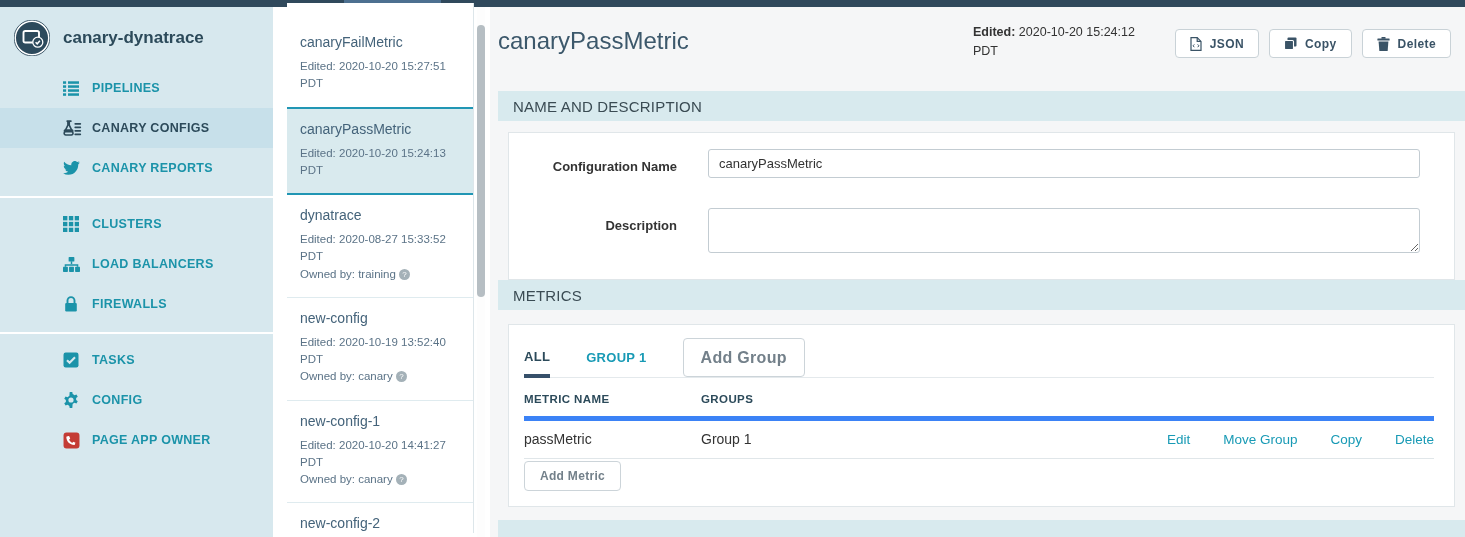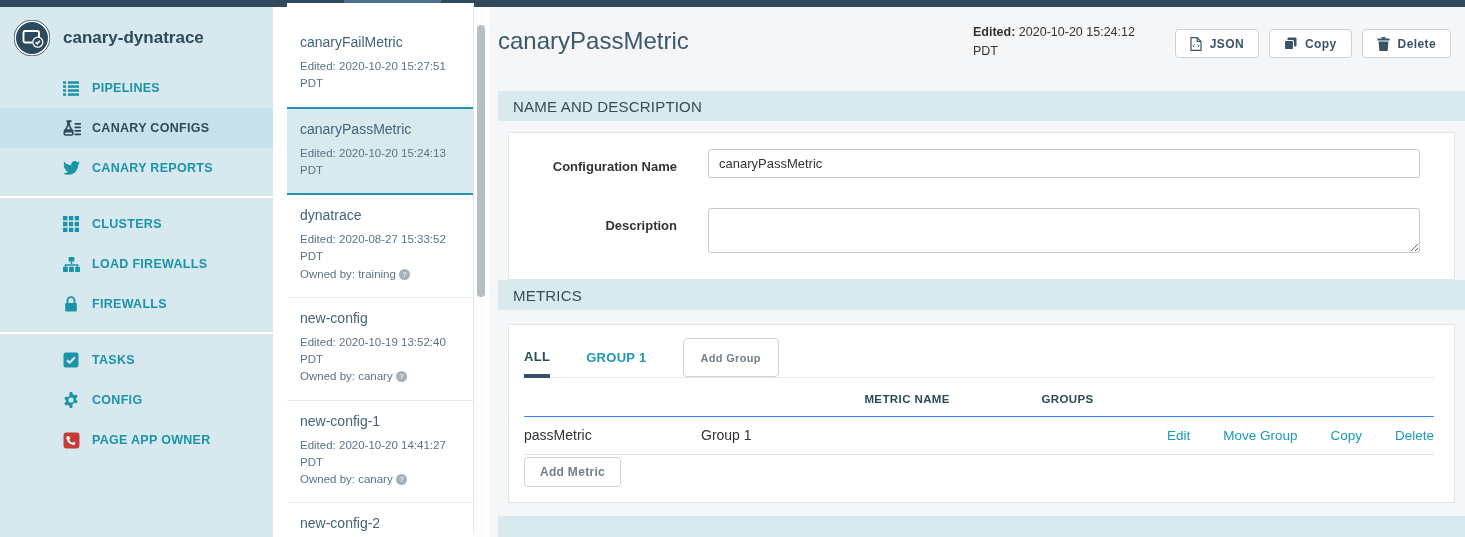--- a/index.html
+++ b/index.html
@@ -64,24 +64,24 @@
                 font-size:13px; color:#333; font-family:inherit; background:#fff; }
   .textarea { width:100%; height:45px; border:1px solid #c3ccd2; border-radius:3px; padding:6px 10px;
               font-size:13px; color:#333; font-family:inherit; resize:vertical; display:block; }
 
   .card-metrics { margin-top:14px; padding:13px 20px 15px 15px; }
   .tabs-row { display:flex; align-items:stretch; height:40px; border-bottom:1px solid #e4e9ec; }
   .tab { display:flex; align-items:center; font-size:13px; font-weight:700; cursor:pointer; letter-spacing:.3px; }
   .tab.active { color:#2c4a5a; border-bottom:4px solid #36506a; margin-bottom:-1px; }
   .tab.tab-group { margin-left:36px; color:#189ab5; }
   .add-group-btn { margin-left:36px; align-self:flex-start; height:39px; padding:0 17px; background:#fff;
-                   border:1px solid #ccd4d9; border-radius:4px; font-size:11px; font-weight:700;
+                   border:1px solid #ccd4d9; border-radius:4px; font-size:16px; font-weight:700;
                    color:#73808a; cursor:pointer; font-family:inherit; letter-spacing:.3px; }
-  .mtable-header { display:flex; padding:15px 0 11px; border-bottom:1px solid #3b82f6; font-size:11.5px;
-                   font-weight:700; color:#2c4a5a; letter-spacing:.4px;justify-content:center; }
+  .mtable-header { display:flex; padding:15px 0 11px; border-bottom:5px solid #3b82f6; font-size:11.5px;
+                   font-weight:700; color:#2c4a5a; letter-spacing:.4px; }
   .col-metric { width:177px; }
   .mtable-row { display:flex; align-items:center; padding:10px 0 11px; border-bottom:1px solid #e0e6e9;
                 font-size:14px; color:#333; }
   .row-actions { margin-left:auto; display:flex; gap:33px; }
   .action-link { font-size:13.5px; color:#189ab5; cursor:pointer; }
   .add-metric-btn { margin-top:2px; height:30px; padding:0 15px; background:#fff; border:1px solid #ccd4d9;
                     border-radius:4px; font-size:12px; font-weight:700; color:#73808a; cursor:pointer;
                     font-family:inherit; letter-spacing:.3px; }
   .section-bar.partial { margin-top:13px; }
 </style>
@@ -163,21 +163,21 @@
     <div class="nav-item">
       <span class="nav-icon">
         <svg width="17" height="15" viewBox="0 0 16 14">
           <rect x="5.3" y="0" width="5.4" height="4.2" rx="0.6" fill="currentColor"></rect>
           <path d="M8 4v2.6M2.3 9V7.4h11.4V9" fill="none" stroke="currentColor" stroke-width="1.4"></path>
           <rect x="0" y="9" width="4.6" height="5" rx="0.6" fill="currentColor"></rect>
           <rect x="5.7" y="9" width="4.6" height="5" rx="0.6" fill="currentColor"></rect>
           <rect x="11.4" y="9" width="4.6" height="5" rx="0.6" fill="currentColor"></rect>
         </svg>
       </span>
-      <span class="nav-label">LOAD FIREWALLS</span>
+      <span class="nav-label">LOAD BALANCERS</span>
     </div>
 
     <div class="nav-item">
       <span class="nav-icon">
         <svg width="14" height="16" viewBox="0 0 14 16">
           <path d="M3.5 7.2V4.6a3.5 3.5 0 0 1 7 0v2.6" fill="none" stroke="currentColor" stroke-width="1.9"></path>
           <rect x="1.2" y="6.9" width="11.6" height="8.6" rx="1.2" fill="currentColor"></rect>
         </svg>
       </span>
       <span class="nav-label">FIREWALLS</span>

